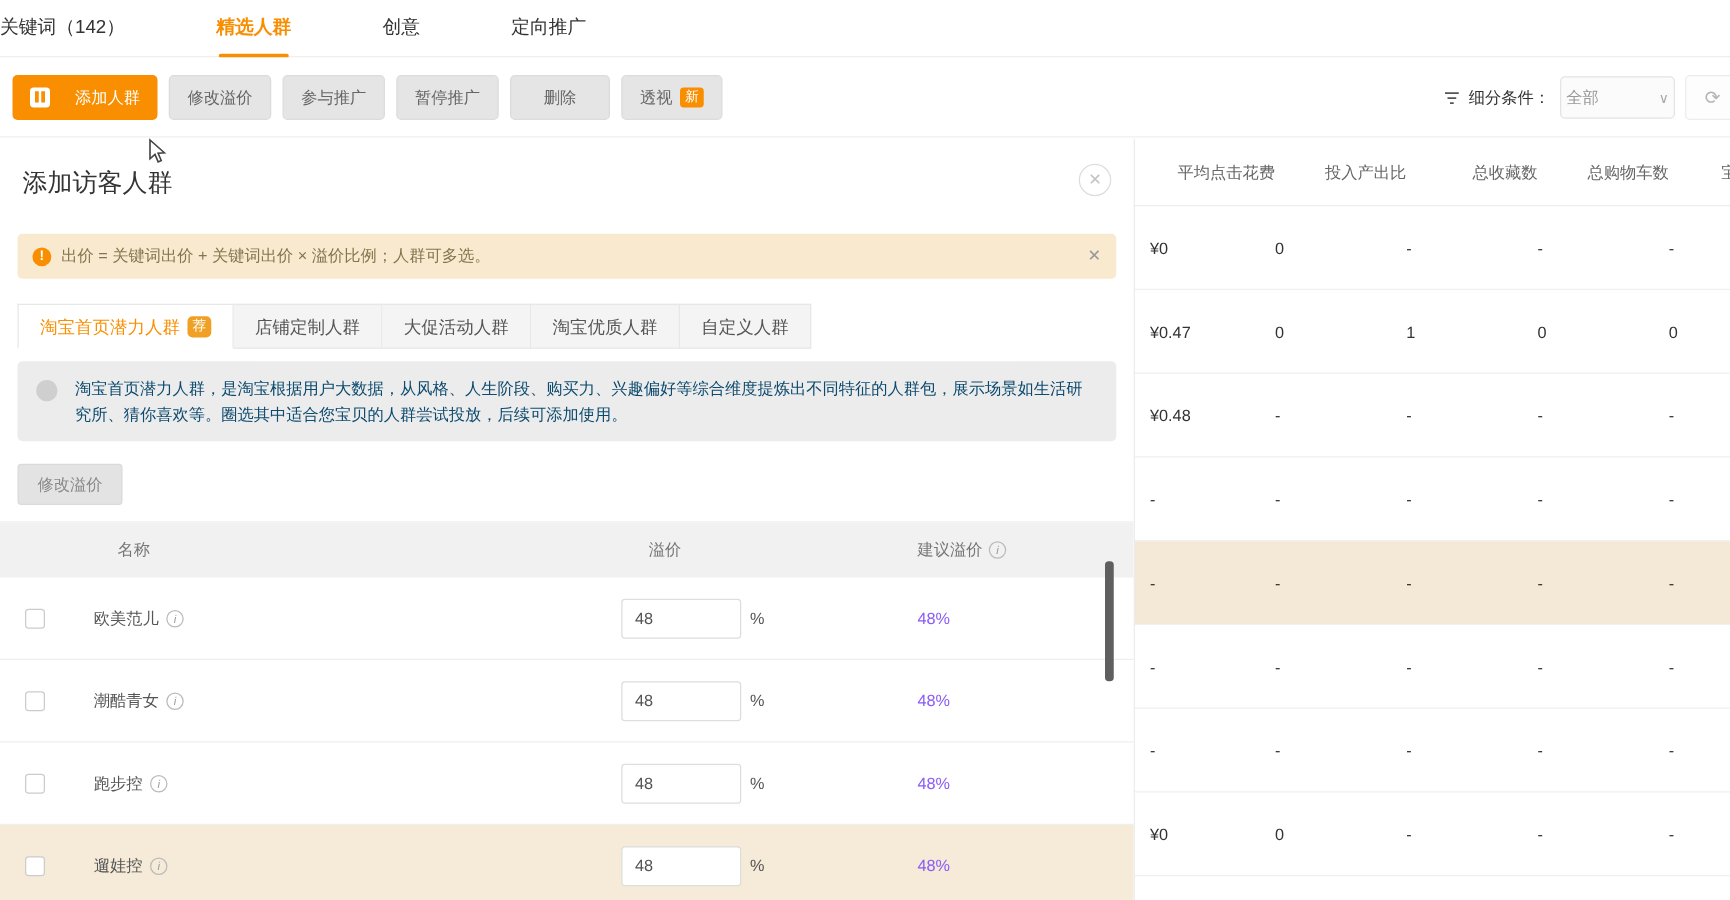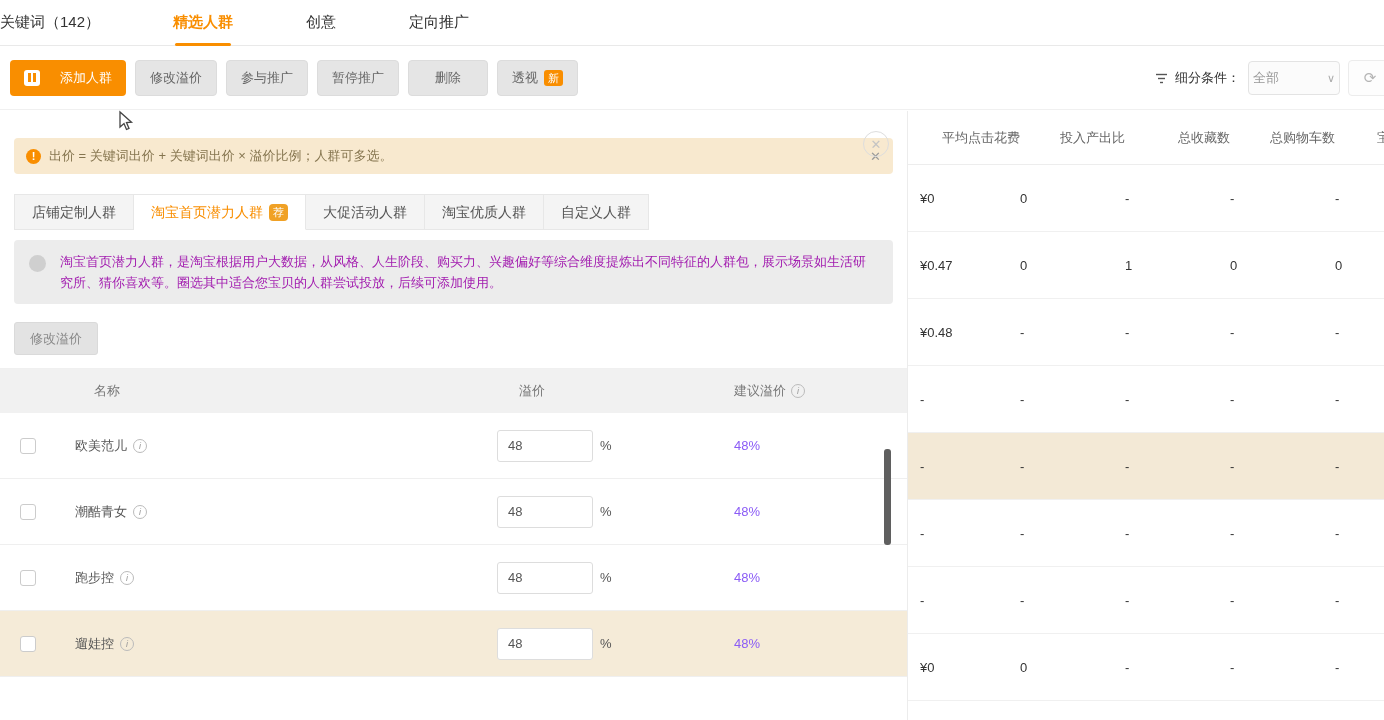--- a/index.html
+++ b/index.html
@@ -60,21 +60,21 @@
   .ptabs { display:flex; margin:20px 0 0 14px; }
   .ptab { height:36px; line-height:34px; padding:0 17px; font-size:14px; color:#555;
     background:#f4f4f4; border:1px solid #e7e7e7; border-left:none; cursor:pointer;
     display:flex; align-items:center; gap:6px; white-space:nowrap; }
   .ptab:first-child { border-left:1px solid #e7e7e7; }
   .ptab.active { background:#fff; color:#f98e00; border-bottom:1px solid #fff; }
   .ptab .pbadge { background:#f0a125; color:#fff; font-size:11px; line-height:17px;
     padding:0 4px; border-radius:4px; }
 
   .desc { margin:10px 14px 0 14px; background:#ececec; border-radius:4px;
-    padding:11px 18px 11px 46px; font-size:13px; color:#a21caf; line-height:21px;
+    padding:11px 18px 11px 46px; font-size:13px; color:#0c4a6e; line-height:21px;
     position:relative; }
   .desc-ico { position:absolute; left:15px; top:15px; width:17px; height:17px;
     border-radius:50%; background:#cfcfcf; }
 
   .modify-btn { margin:18px 0 0 14px; height:33px; background:#e3e3e3; color:#8a8a8a;
     border:1px solid #dadada; border-radius:3px; font-size:13px; padding:0 15px;
     display:inline-flex; align-items:center; cursor:pointer; }
   .panel-divider { border-top:1px solid #f0f0f0; margin-top:13px; }
 
   .aud-grid { display:grid; grid-template-columns:50px 1fr 230px 230px; align-items:center; }
@@ -157,35 +157,36 @@
   </div>
 
   <svg class="cursor" width="18" height="24" viewBox="0 0 18 24">
     <path d="M4 2 L4 17 L8 13.5 L10.5 19.5 L13 18.4 L10.5 12.6 L15.5 12.2 Z" fill="#fff" stroke="#444" stroke-width="1.3"></path>
   </svg>
 </div>
 
 <div class="content">
 
   <div class="panel">
+    <div class="panel-title">添加访客人群</div>
     <div class="close-btn">✕</div>
 
     <div class="alert">
       <span class="alert-ico">!</span>
       <span>出价 = 关键词出价 + 关键词出价 × 溢价比例；人群可多选。</span>
       <span class="alert-x">✕</span>
     </div>
 
     <div class="ptabs" id="panel-tabs">
-        <div class="ptab">
-          <div style="display: inline;">店铺定制人群</div>
-        </div>
         <div class="ptab active">
           <div style="display: inline;">淘宝首页潜力人群</div>
           <div class="pbadge">荐</div>
+        </div>
+        <div class="ptab">
+          <div style="display: inline;">店铺定制人群</div>
         </div>
         <div class="ptab">
           <div style="display: inline;">大促活动人群</div>
         </div>
         <div class="ptab">
           <div style="display: inline;">淘宝优质人群</div>
         </div>
         <div class="ptab">
           <div style="display: inline;">自定义人群</div>
         </div>

